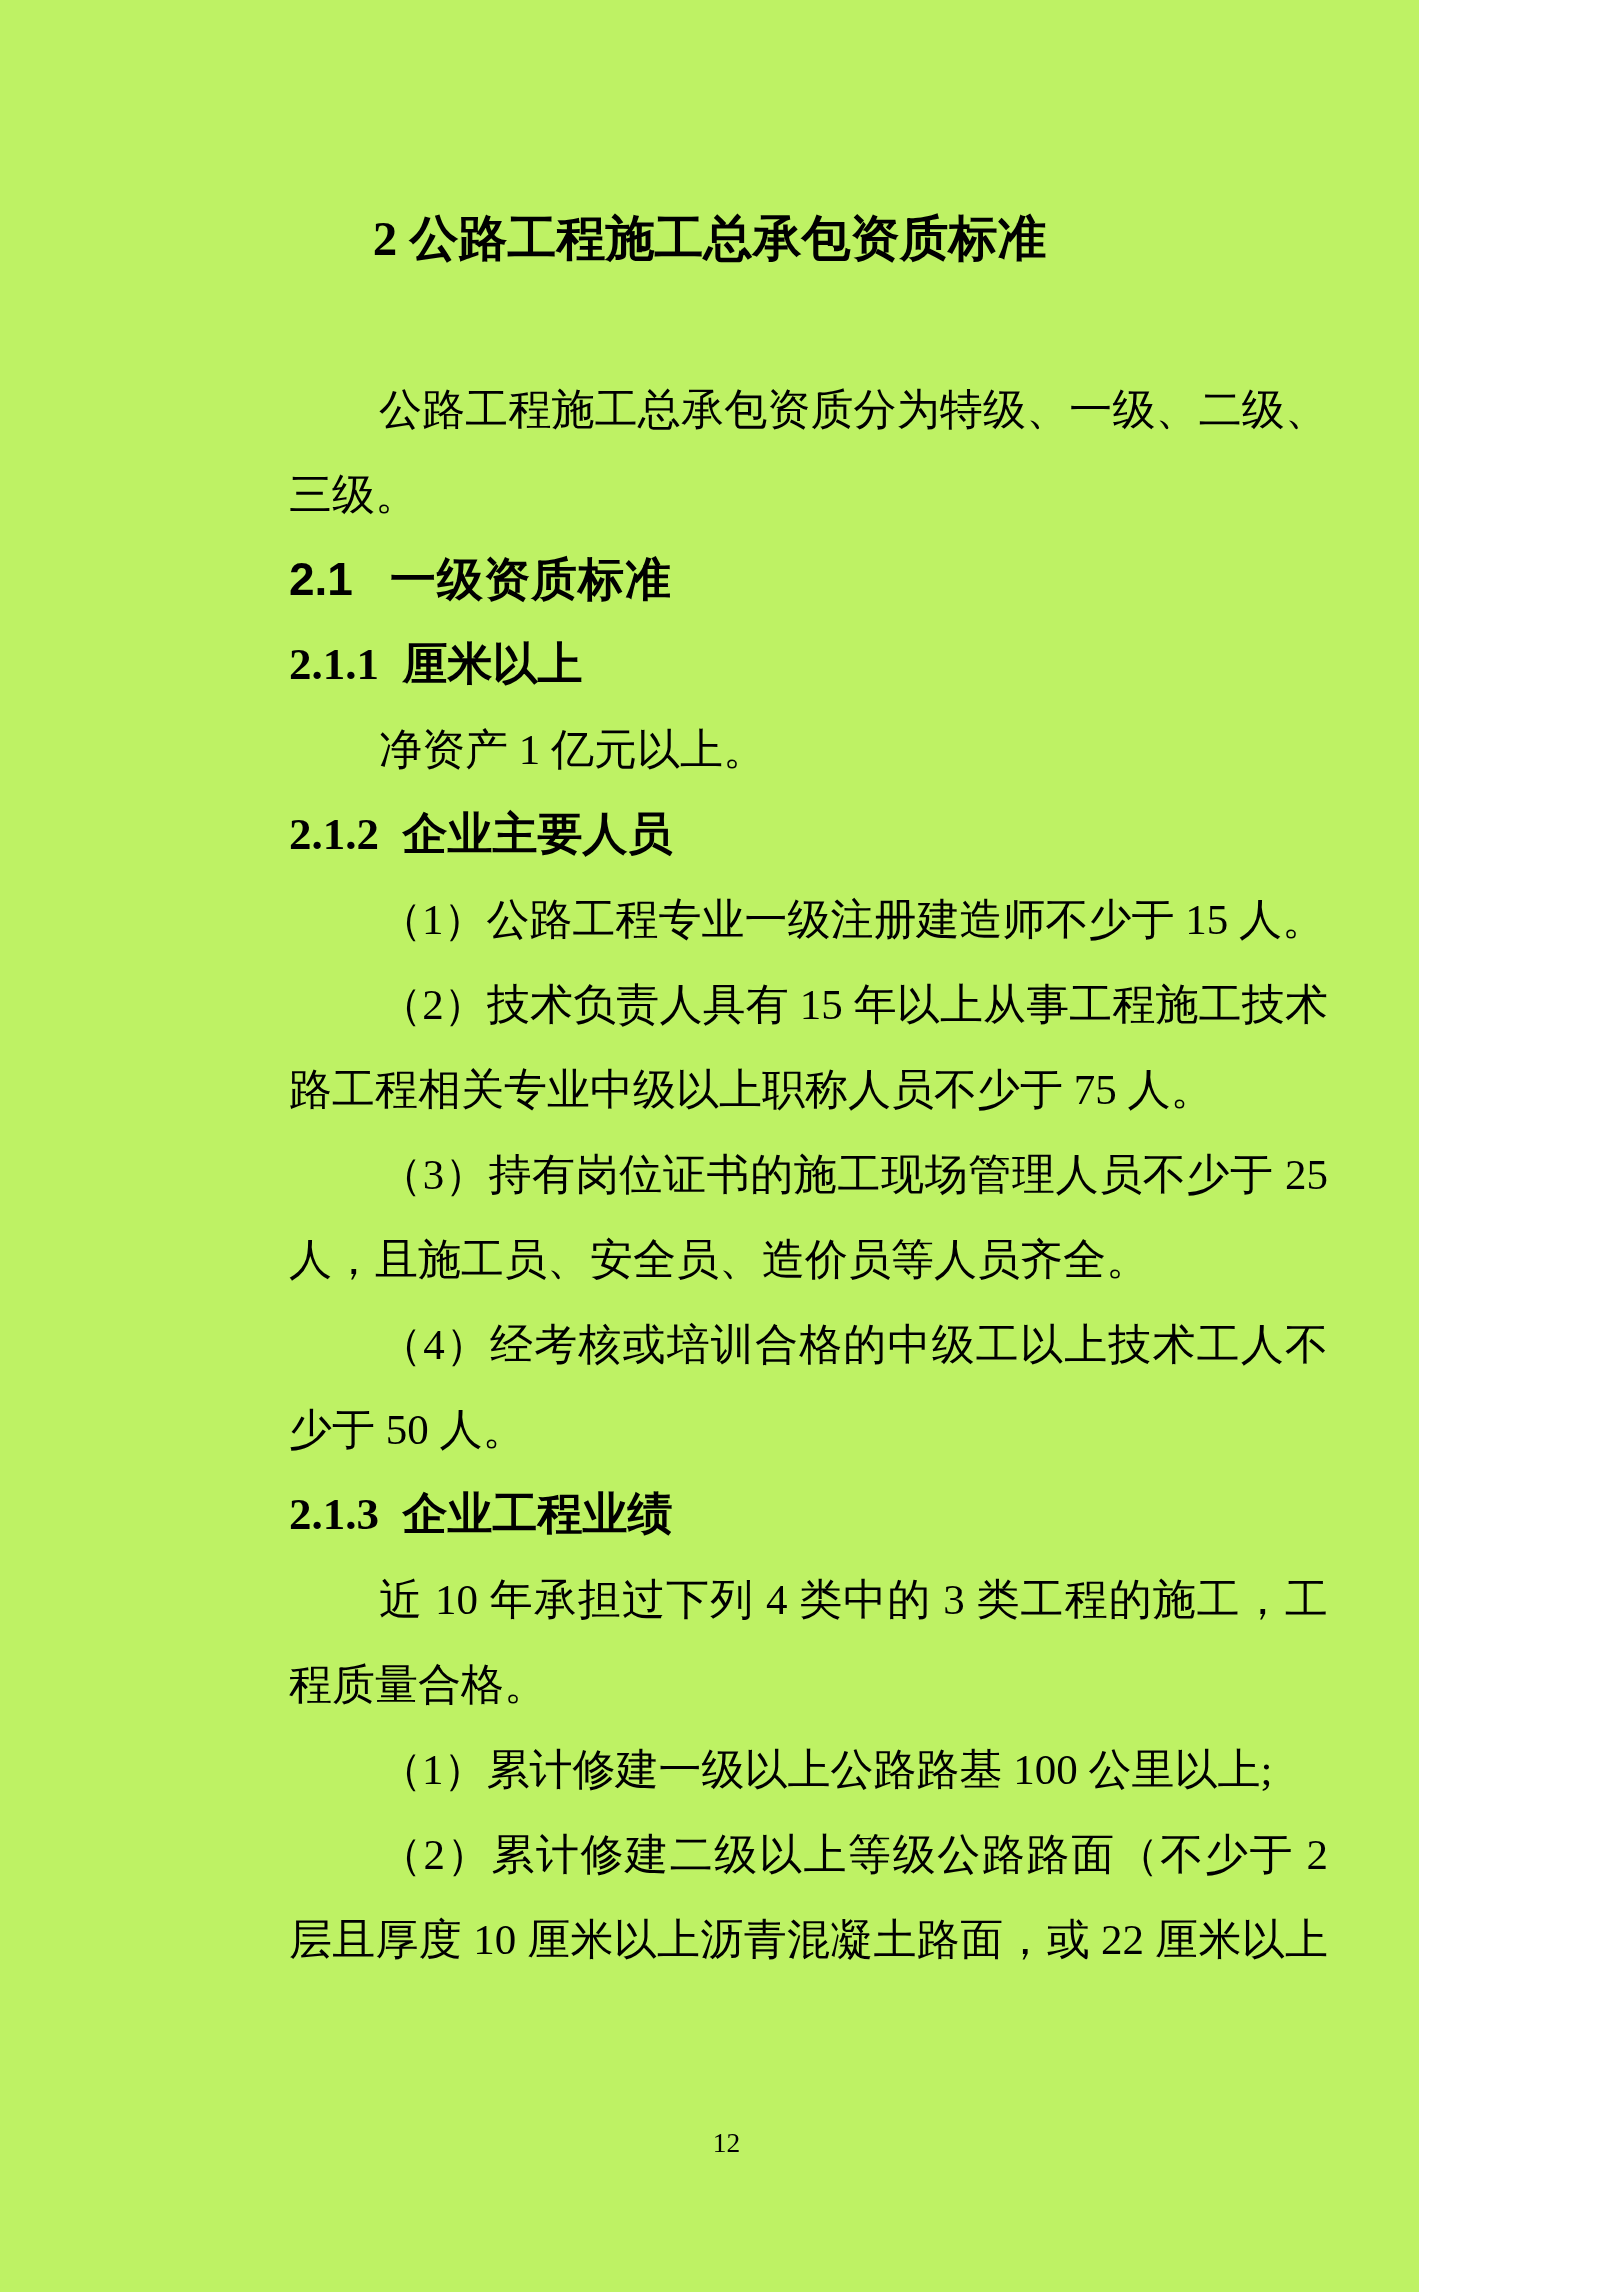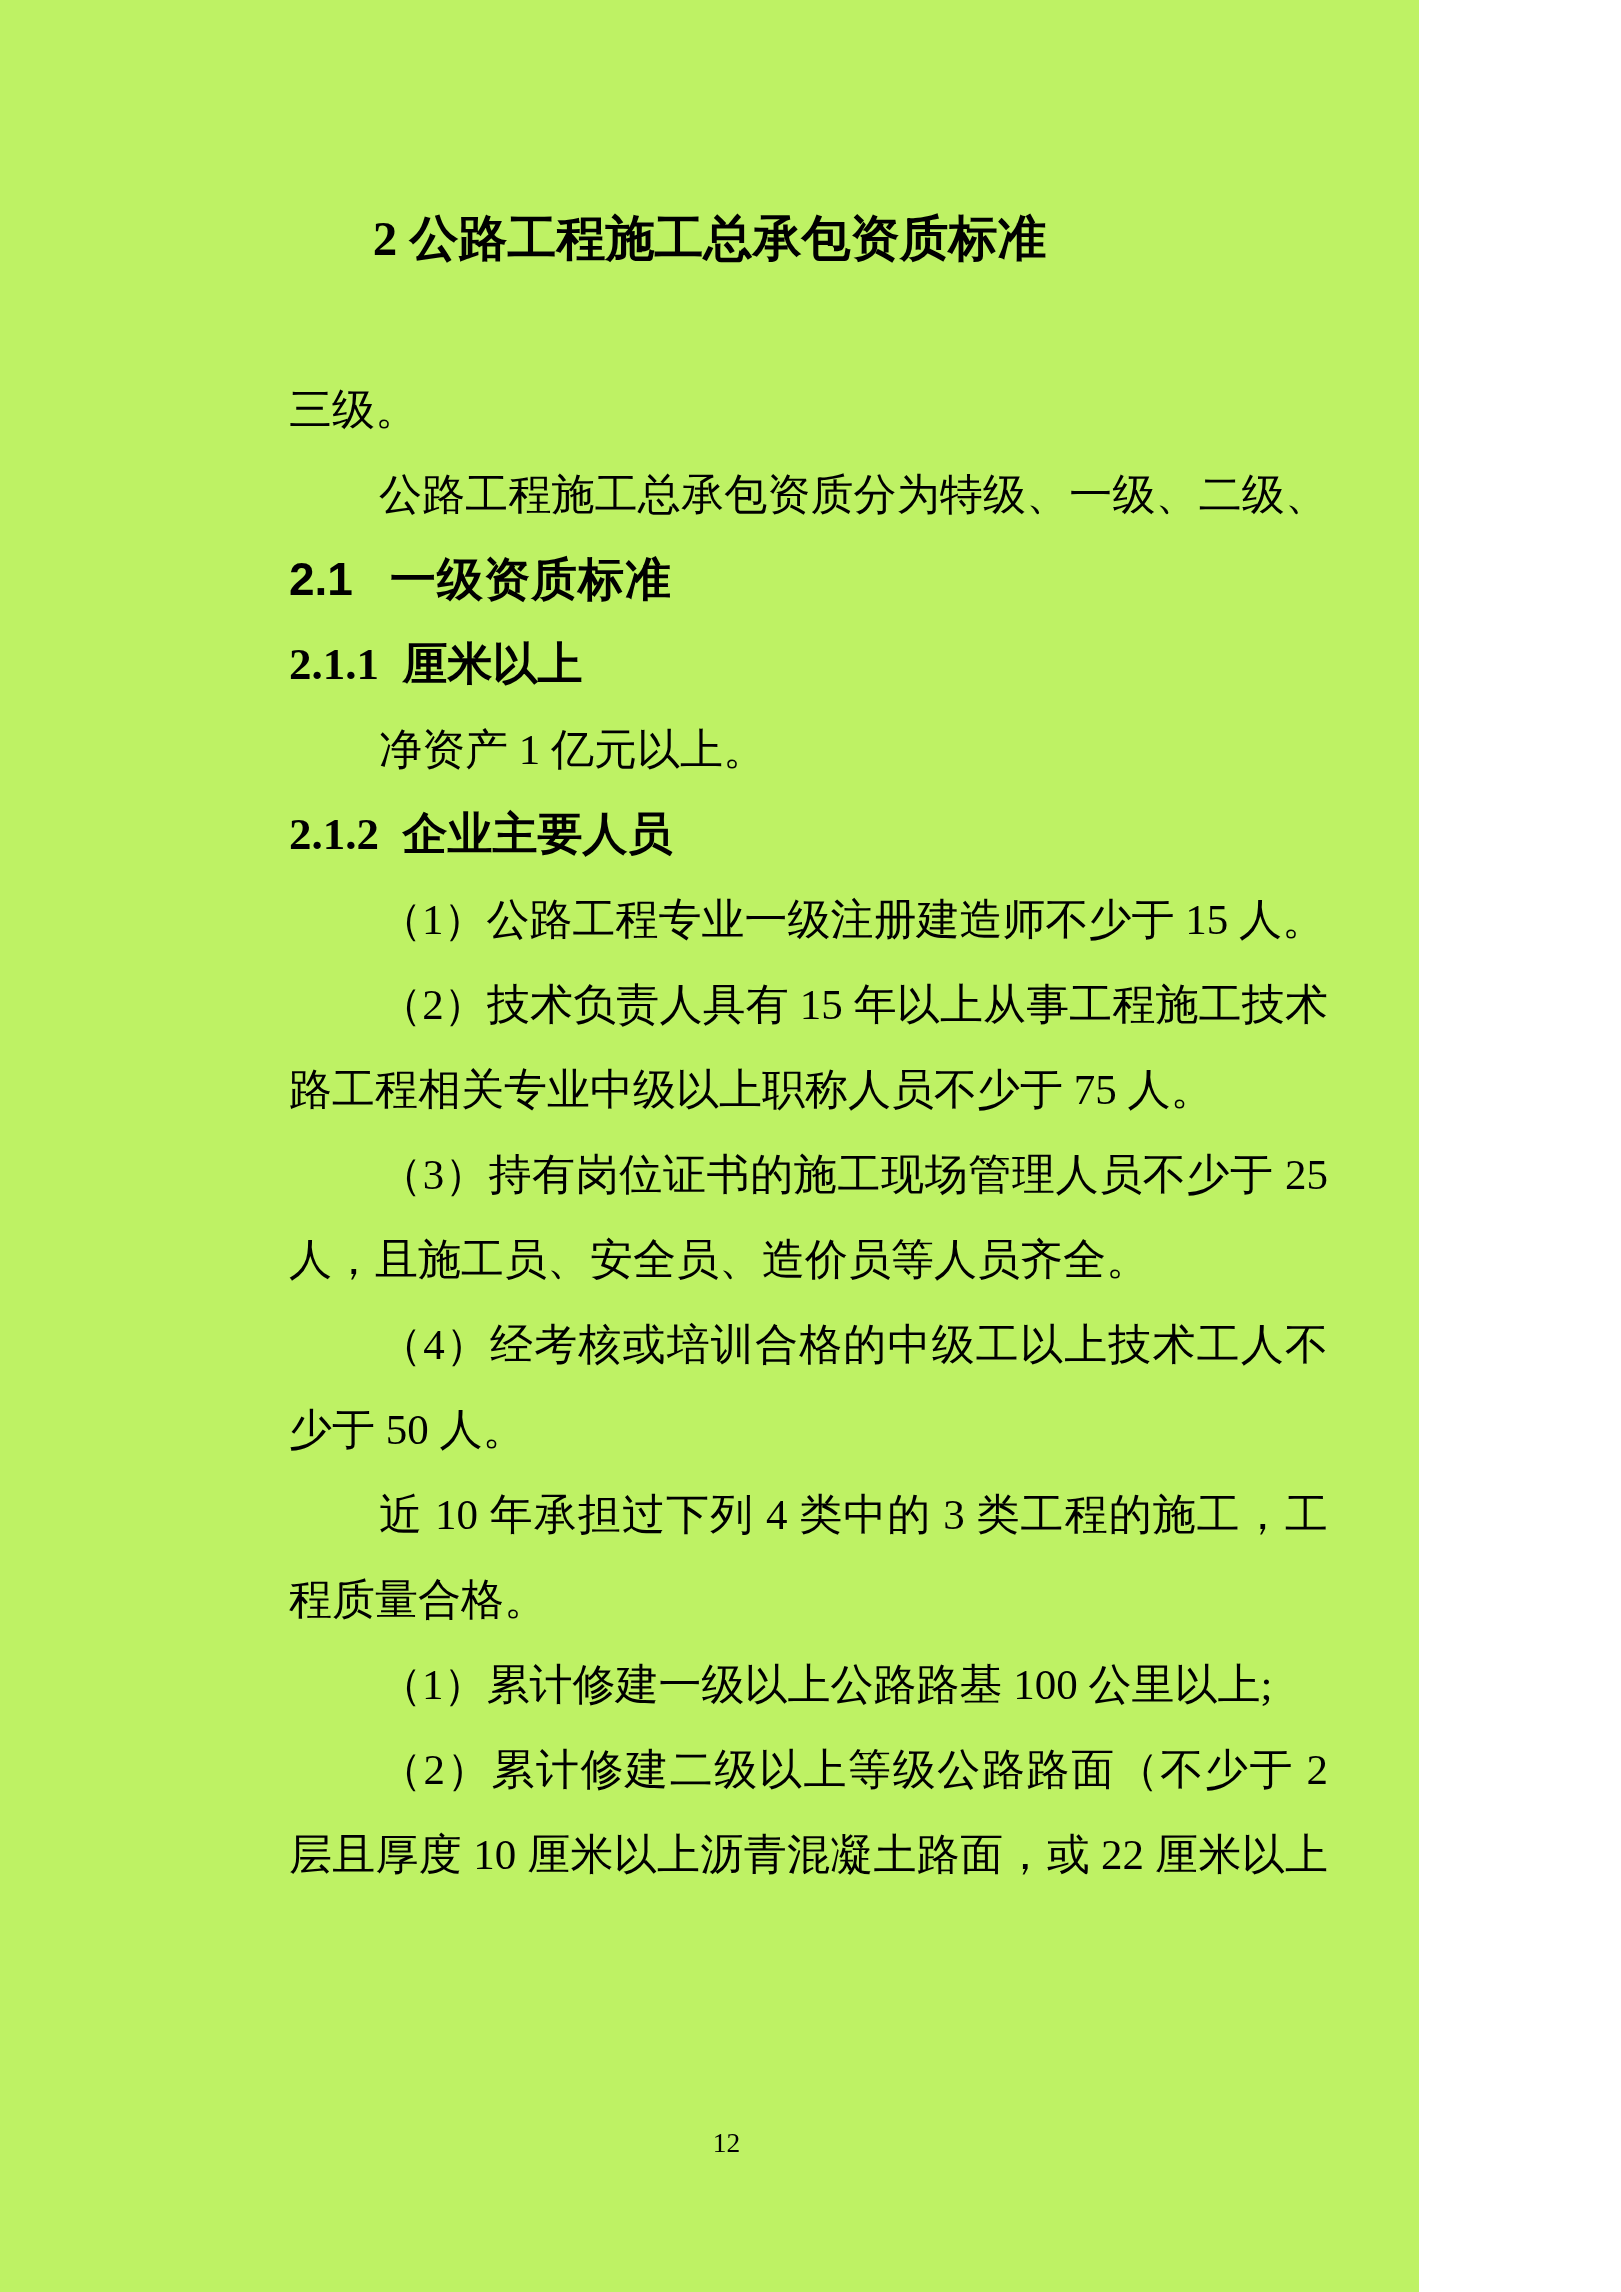--- a/index.html
+++ b/index.html
@@ -72,33 +72,34 @@
     padding-left: 17px;
   }
 </style>
 </head>
 <body>
 
 <div class="page">
   <div class="doc-title">2 公路工程施工总承包资质标准</div>
 
   <div class="content">
+      <div class="line indent fill">公路工程施工总承包资质分为特级、一级、二级、</div>
       <div class="line">三级。</div>
-      <div class="line indent fill">公路工程施工总承包资质分为特级、一级、二级、</div>
       <div class="line h2"><span class="num">2.1</span><span class="ttl">一级资质标准</span></div>
       <div class="line h3"><span class="num">2.1.1</span><span class="ttl">厘米以上</span></div>
       <div class="line indent">净资产 1 亿元以上。</div>
       <div class="line h3"><span class="num">2.1.2</span><span class="ttl">企业主要人员</span></div>
       <div class="line indent">（1）公路工程专业一级注册建造师不少于 15 人。</div>
       <div class="line indent fill">（2）技术负责人具有 15 年以上从事工程施工技术</div>
       <div class="line">路工程相关专业中级以上职称人员不少于 75 人。</div>
       <div class="line indent fill">（3）持有岗位证书的施工现场管理人员不少于 25</div>
       <div class="line">人，且施工员、安全员、造价员等人员齐全。</div>
       <div class="line indent fill">（4）经考核或培训合格的中级工以上技术工人不</div>
       <div class="line">少于 50 人。</div>
+      <div class="line h3"><span class="num">2.1.3</span><span class="ttl">企业工程业绩</span></div>
       <div class="line indent fill">近 10 年承担过下列 4 类中的 3 类工程的施工，工</div>
       <div class="line">程质量合格。</div>
       <div class="line indent">（1）累计修建一级以上公路路基 100 公里以上;</div>
       <div class="line indent fill">（2）累计修建二级以上等级公路路面（不少于 2</div>
       <div class="line fill">层且厚度 10 厘米以上沥青混凝土路面，或 22 厘米以上</div>
     </div>
 
   <div class="pagenum">12</div>
 </div>
 

